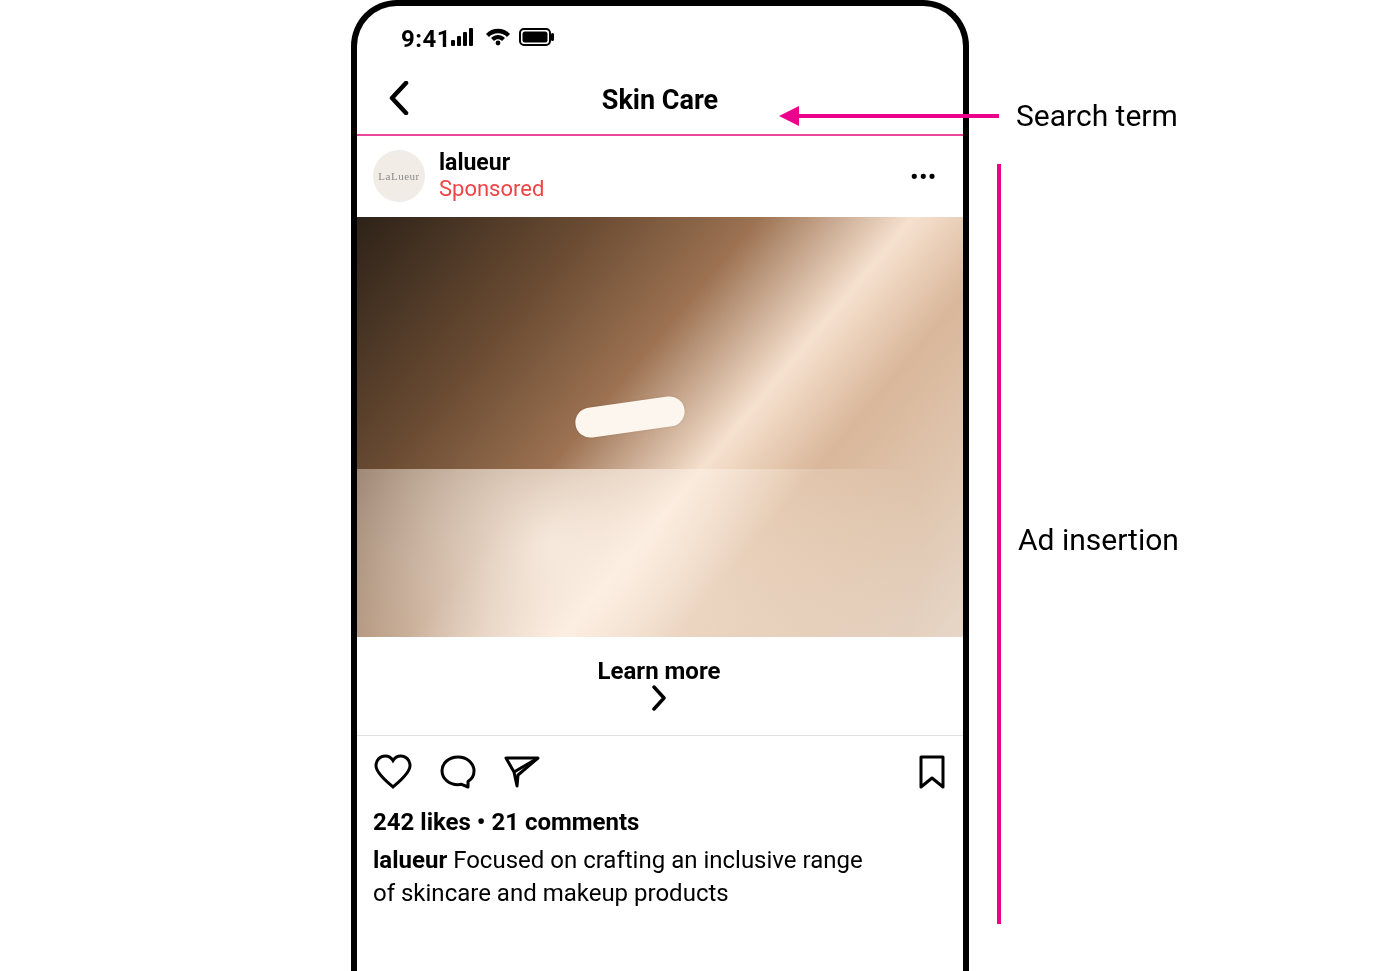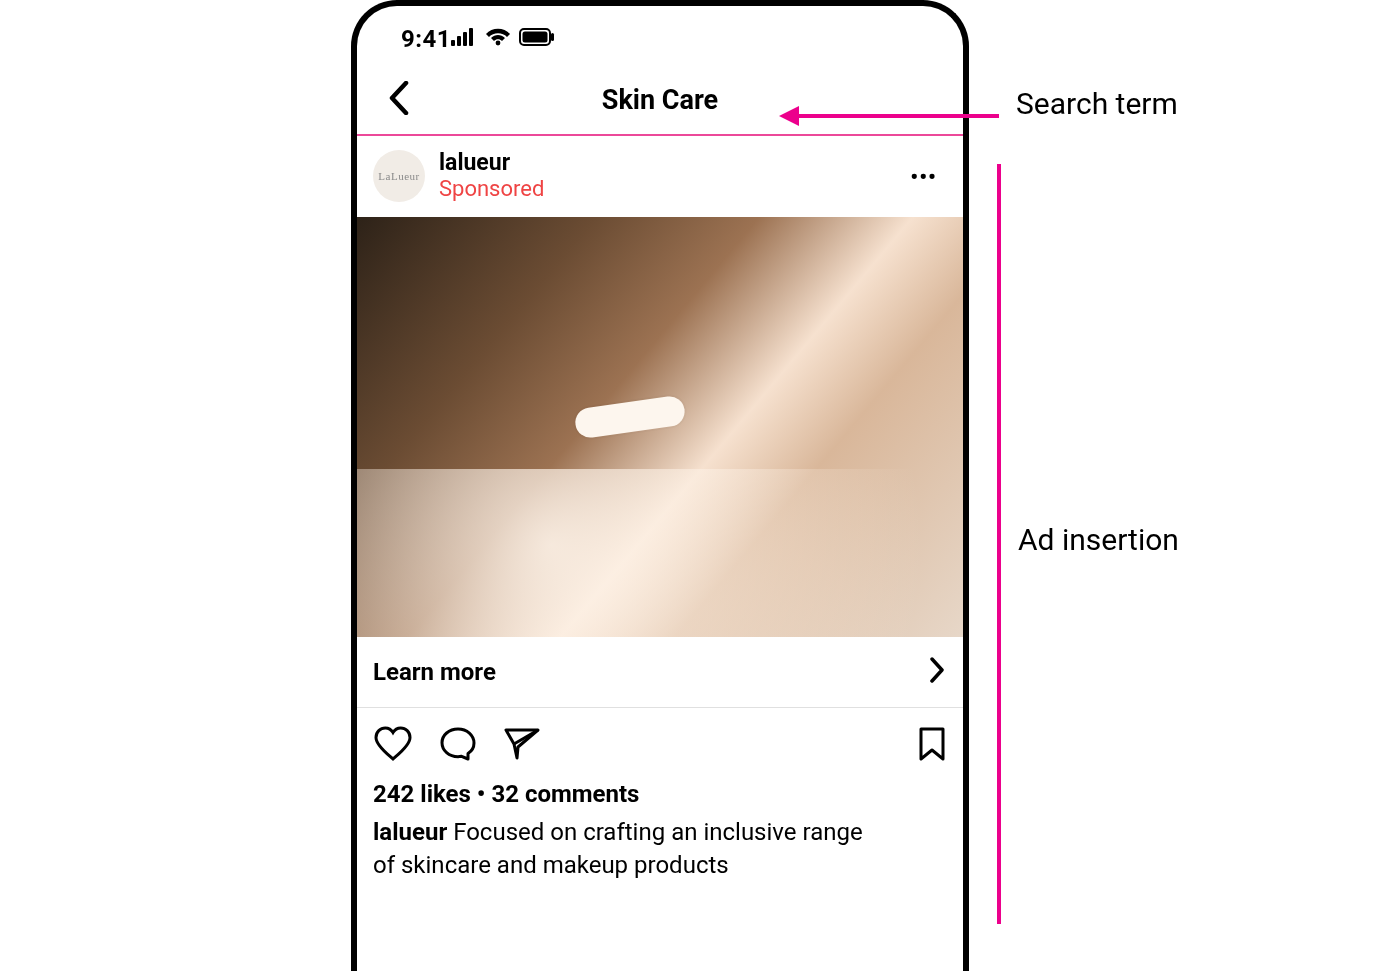--- a/index.html
+++ b/index.html
@@ -126,20 +126,21 @@
     width:140%; height:60%;
     background: radial-gradient(circle at 30% 30%, rgba(255,245,235,0.85), rgba(255,245,235,0) 60%);
   }
   .cta-bar {
     display: flex;
     align-items: center;
     justify-content: space-between;
     padding: 20px 18px 20px 16px;
     border-bottom: 1px solid #e0e0e0;
     cursor: pointer;
+    flex-direction: column;
   }
   .cta-label {
     font-weight: 700;
     font-size: 24px;
   }
   .action-row {
     display: flex;
     align-items: center;
     justify-content: space-between;
     padding: 18px 16px 12px 16px;
@@ -279,33 +280,33 @@
         <span>
           <svg width="30" height="36" viewBox="0 0 30 36">
               <path d="M4 3 L26 3 L26 33 L15 24 L4 33 Z" fill="none" stroke="#000" stroke-width="3" stroke-linejoin="round"></path>
             </svg>
         </span>
       </span>
     </div>
 
     <div class="stats-row">
       <span>242</span>
-      <span> </span><span>likes</span><span> • </span><span>32</span> <span>comments</span>
+      <span> </span><span>likes</span><span> • </span><span>21</span> <span>comments</span>
     </div>
 
     <div class="caption-row">
       <span class="caption-user">lalueur</span><span> Focused on crafting an inclusive range of skincare and makeup products</span>
     </div>
 
   </div>
 
   <div class="annot-arrow" style="left:779px; top:104px;">
     <svg width="220" height="24" viewBox="0 0 220 24">
       <line x1="18" y1="12" x2="220" y2="12" stroke="#ec008c" stroke-width="4"></line>
       <path d="M0 12 L20 2 L20 22 Z" fill="#ec008c"></path>
     </svg>
   </div>
-  <div class="annot-label" style="left:1016px; top:86px;">Search term</div>
+  <div class="annot-label" style="left:1016px; top:98px;">Search term</div>
 
   <div class="annot-bracket"></div>
   <div class="annot-label" style="left:1018px; top:522px;">Ad insertion</div>
 
 </div>
 
 </body></html>

